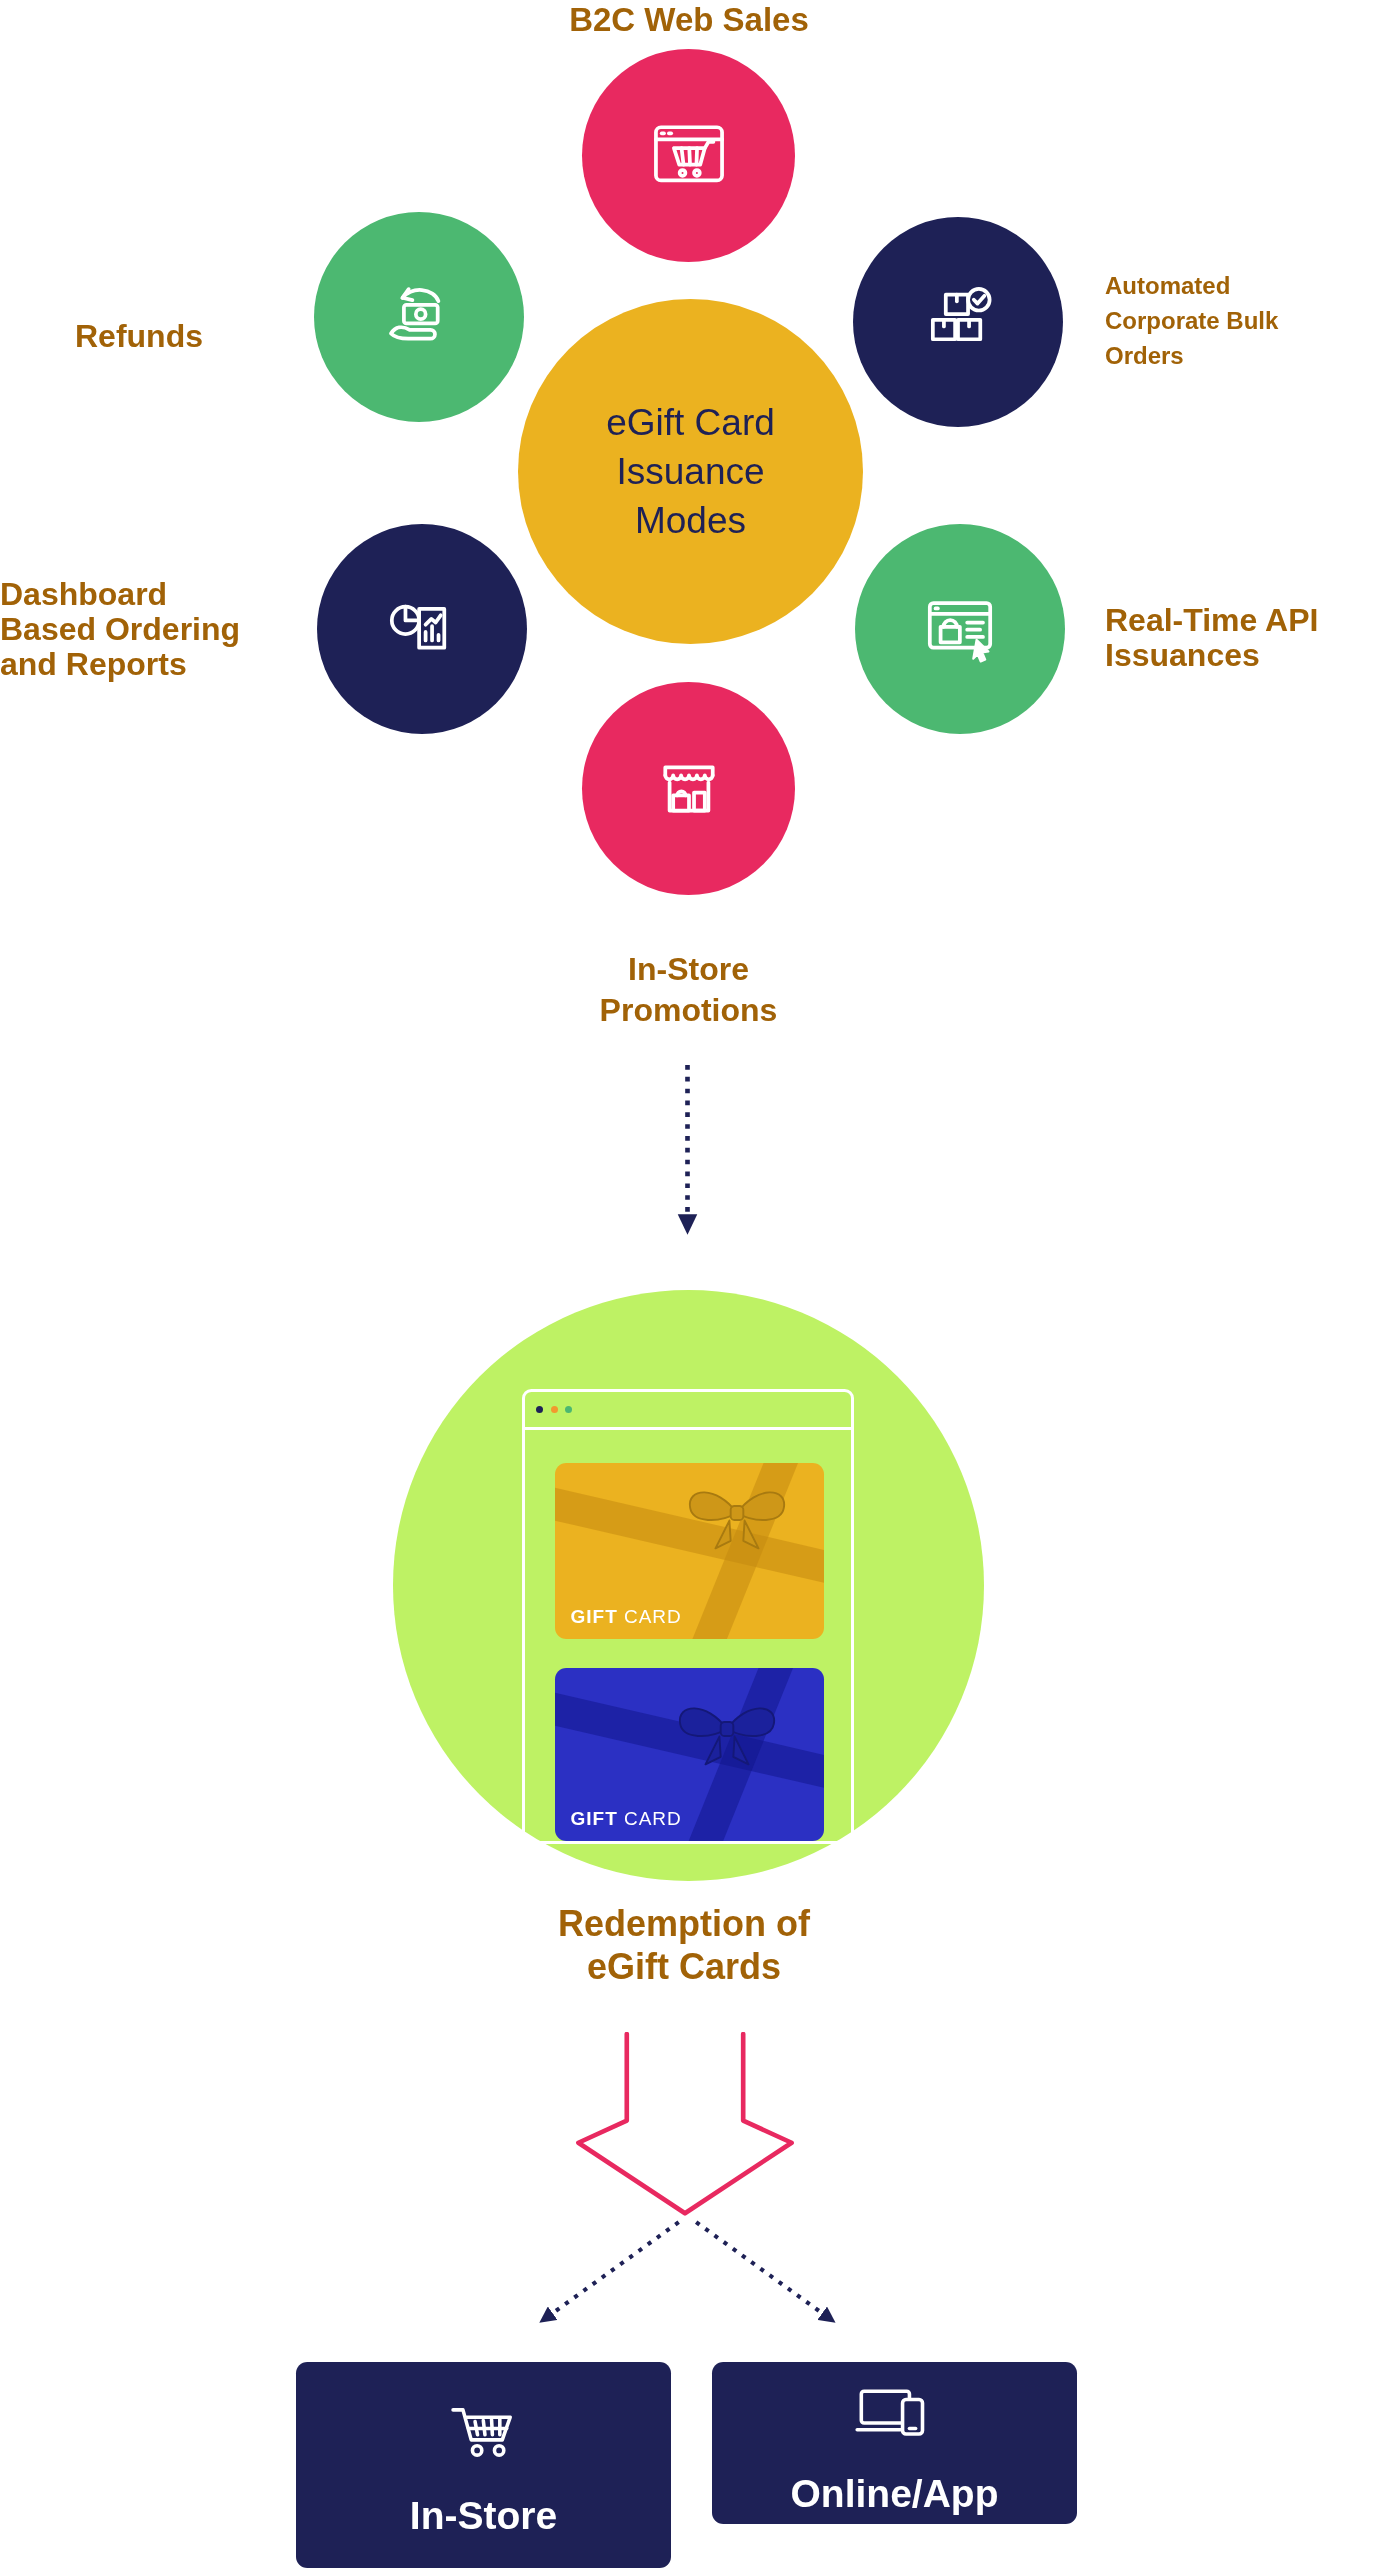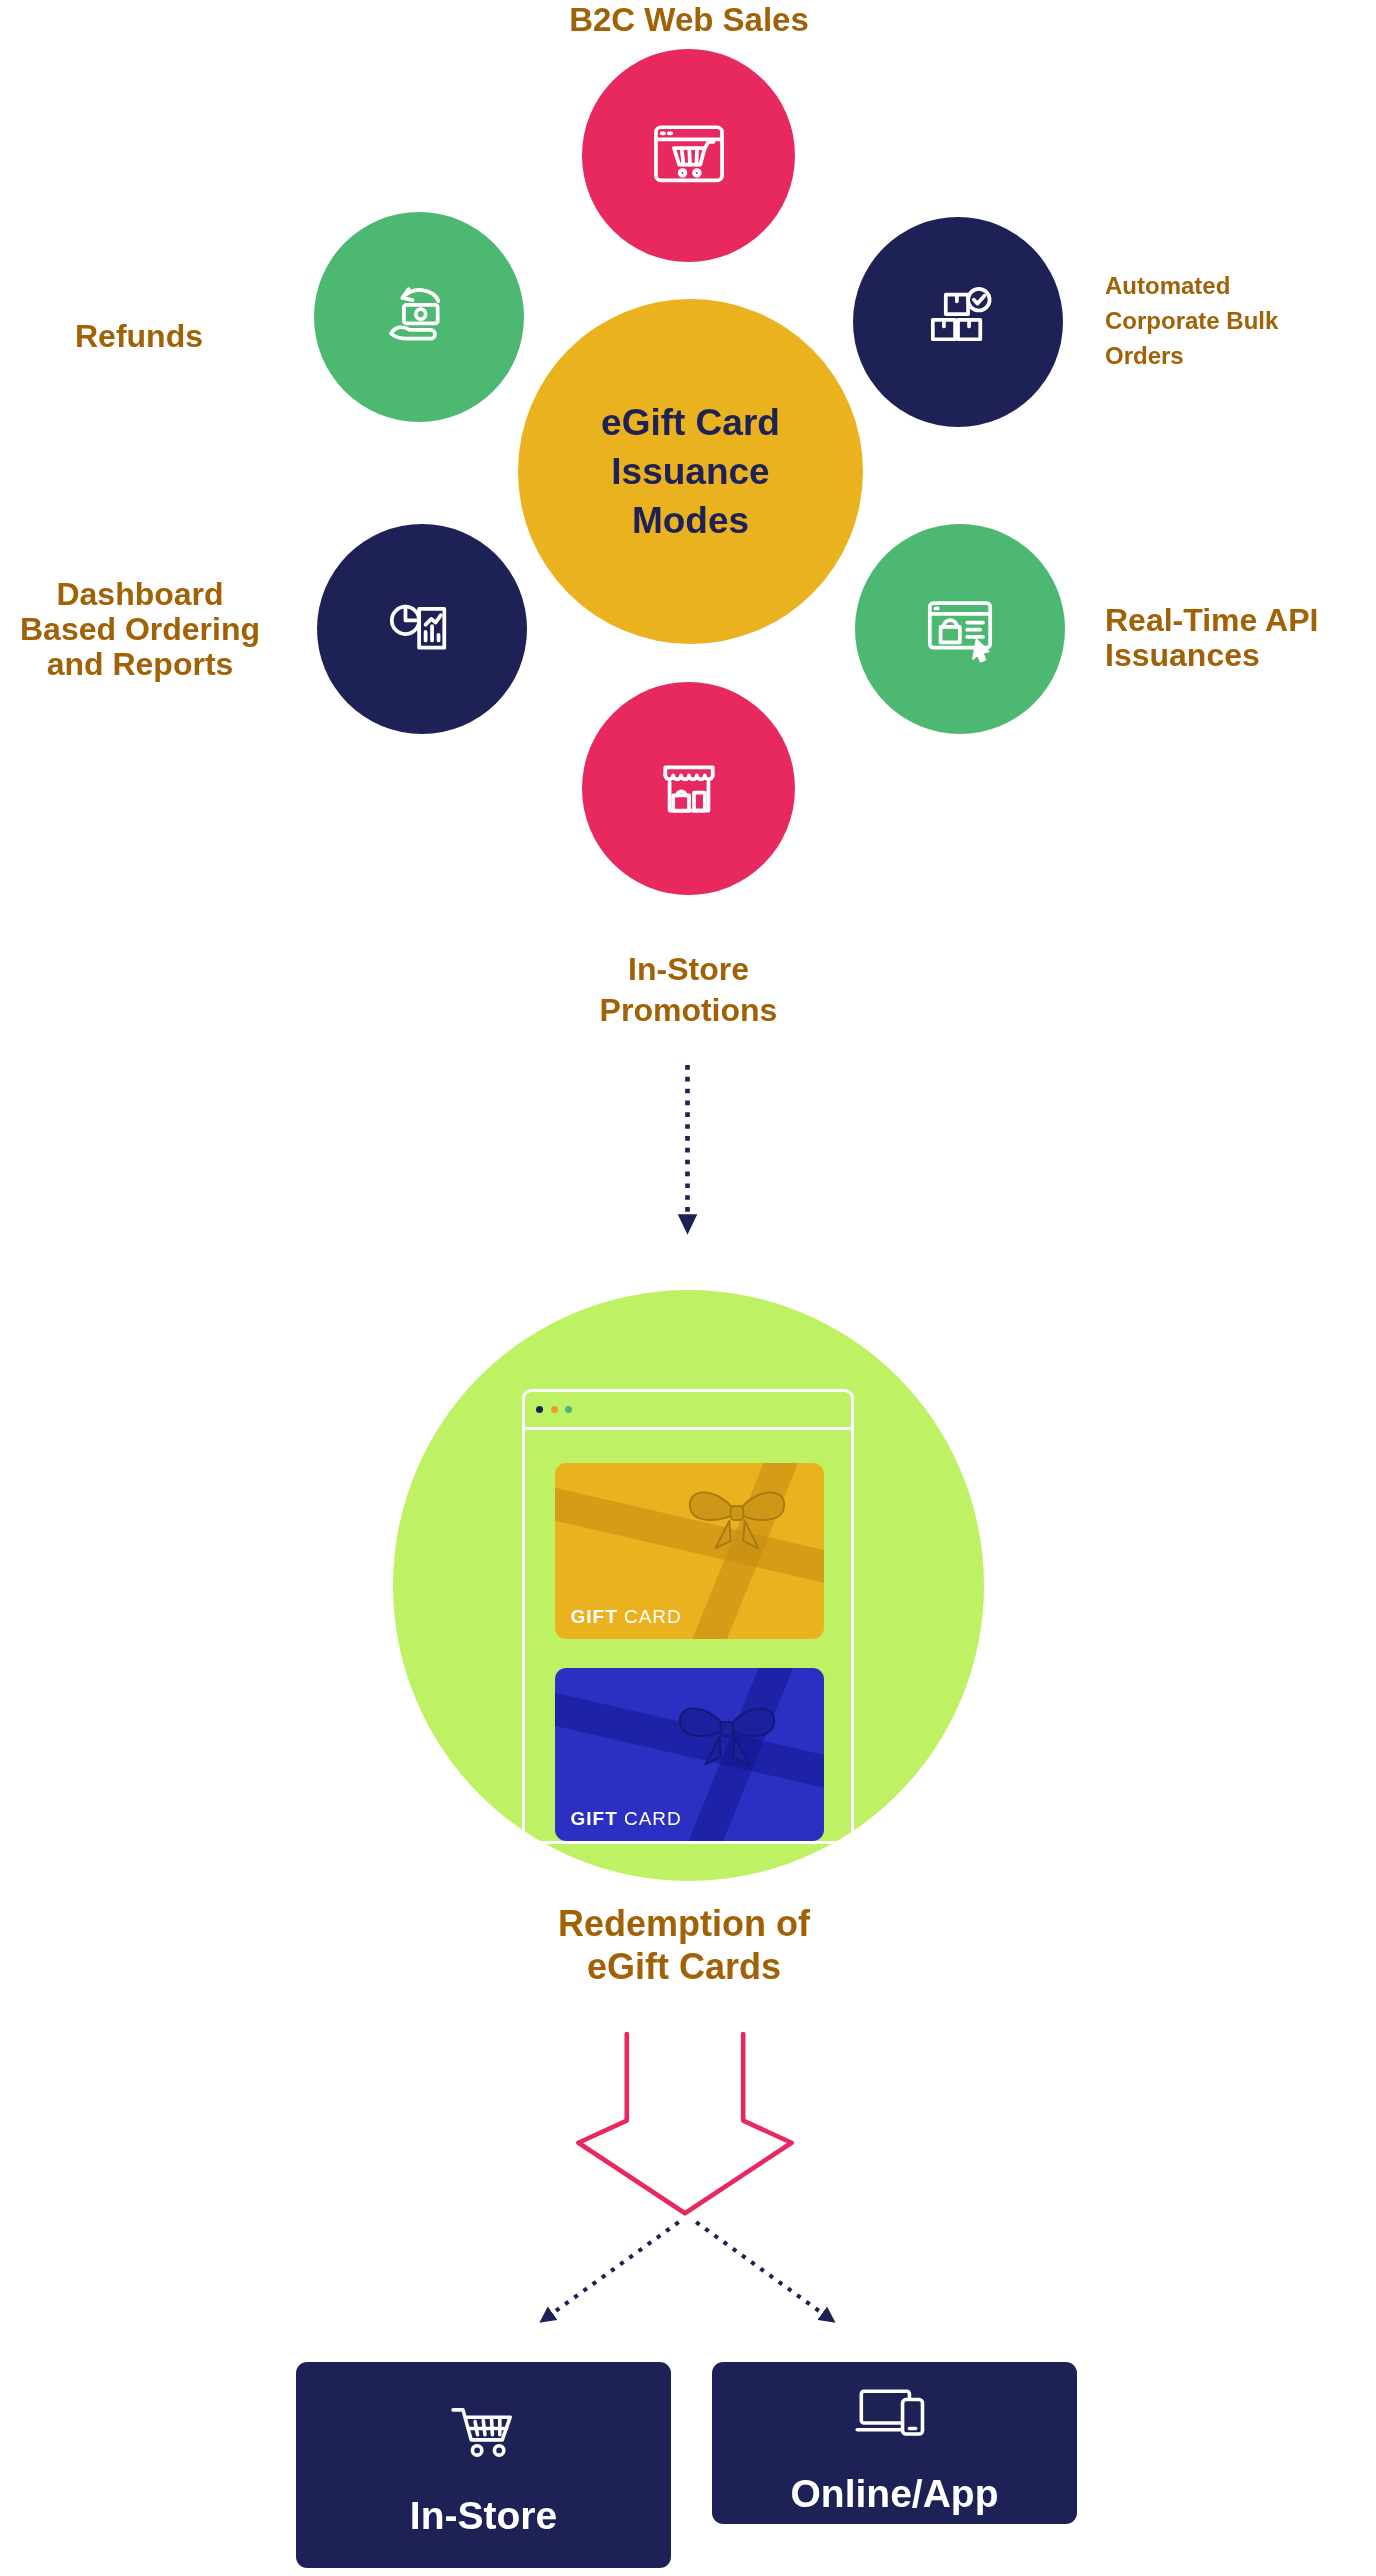--- a/index.html
+++ b/index.html
@@ -14,21 +14,21 @@
   }
   .label {
     position: absolute;
     color: #a16207;
     font-weight: 700;
     white-space: pre-line;
   }
   .lbl-b2c        { left: 483px;  top: 1px;    width: 412px; text-align: center; font-size: 33px; line-height: 37px; }
   .lbl-refunds    { left: 0;      top: 319px;  width: 278px; text-align: center;  font-size: 32px; line-height: 35px; }
   .lbl-bulk       { left: 1105px; top: 268px;  width: 272px; text-align: left;   font-size: 24px; line-height: 35px; }
-  .lbl-dashboard  { left: 0;      top: 577px; width: 280px; text-align: center;  font-size: 32px; line-height: 35px; }
+  .lbl-dashboard  { left: 0;      top: 577px; width: 280px; text-align: left;  font-size: 32px; line-height: 35px; }
   .lbl-api        { left: 1105px; top: 595px; width: 272px; text-align: left;   font-size: 32px; line-height: 35px; margin-top: 8px; }
   .lbl-instore    { left: 534px; top: 949px; width: 309px; text-align: center; font-size: 32px; line-height: 41px; }
   .lbl-redemption { left: 478px;  top: 1902px; width: 412px; text-align: center; font-size: 36px; line-height: 43px; }
 
   .circle {
     position: absolute;
     border-radius: 50%;
     display: flex;
     align-items: center;
     justify-content: center;
@@ -37,21 +37,21 @@
   .c-refunds   { left: 314px;  top: 212px;  width: 210px; height: 210px; background: #4CB871; }
   .c-bulk      { left: 853px; top: 217px;  width: 210px; height: 210px; background: #1E2156; }
   .c-center    { left: 518px; top: 299px;  width: 345px; height: 345px; background: #EBB220; }
   .c-dashboard { left: 317px;  top: 524px; width: 210px; height: 210px; background: #1E2156; }
   .c-api       { left: 855px; top: 524px; width: 210px; height: 210px; background: #4CB871; }
   .c-instore   { left: 582px; top: 682px; width: 213px; height: 213px; background: #E82960; }
 
   .center-text {
     font-size: 37px;
     line-height: 49px;
-    font-weight: 700;
+    font-weight: 400;
     color: #1E2156;
     text-align: center;
     white-space: pre-line;
   }
   .icon { width: 92px; height: 92px; }
 
   .arrow-down-1 { position: absolute; left: 672px; top: 1065px; width: 31px; height: 175px; }
   .arrow-big-pink { position: absolute; left: 567px; top: 2032px; width: 237px; height: 188px; }
   .arrow-split { position: absolute; left: 515px; top: 2218px; width: 350px; height: 121px; }
 

